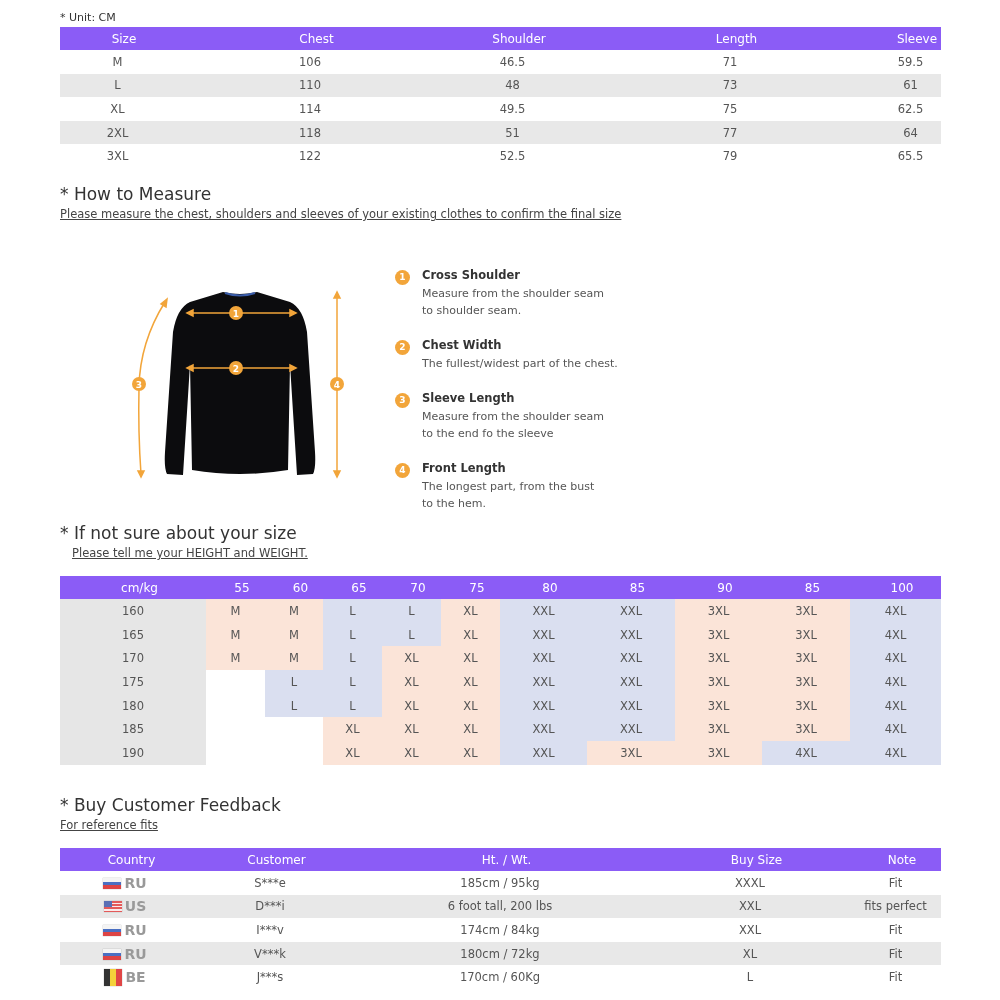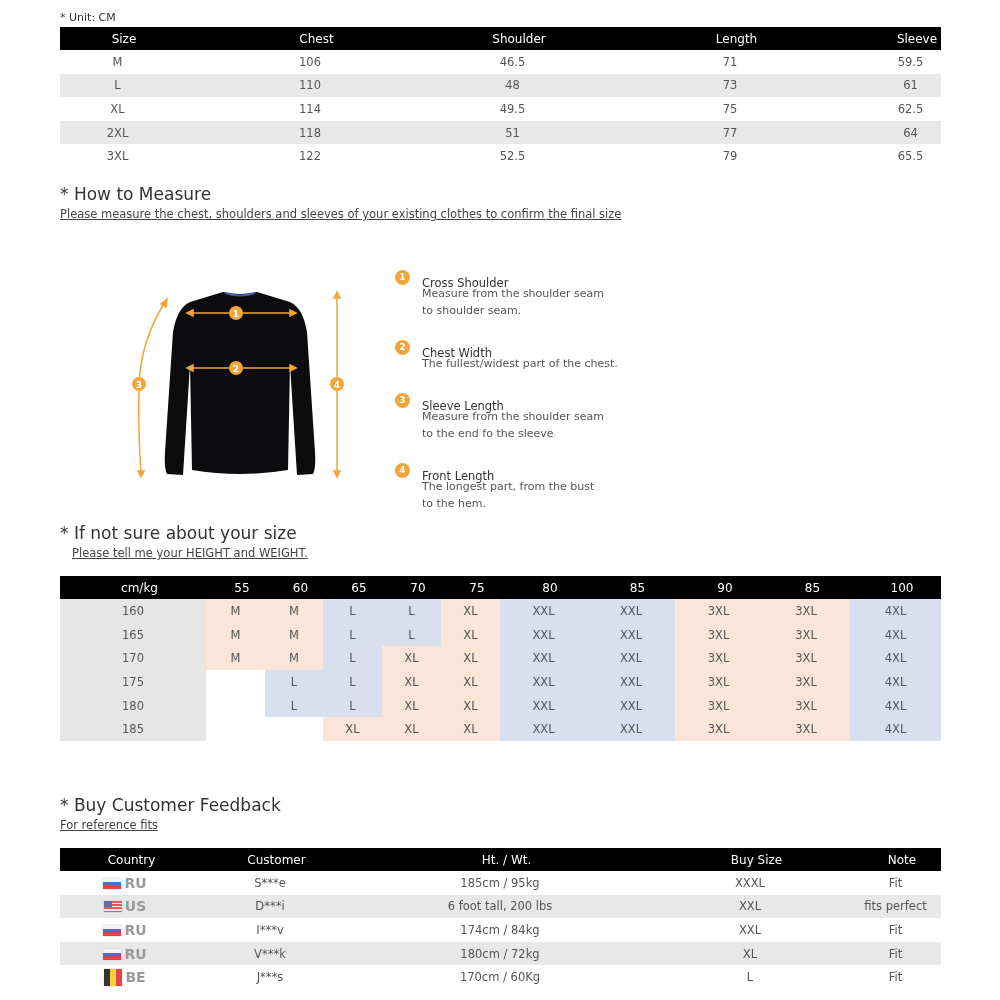--- a/index.html
+++ b/index.html
@@ -1,33 +1,33 @@
 <!DOCTYPE html>
 <html><head>
 <meta charset="utf-8">
 <style>
   * { box-sizing: border-box; margin: 0; padding: 0; }
   html, body { width: 1000px; height: 1000px; background: #ffffff; overflow: hidden; }
   body { font-family: "DejaVu Sans", sans-serif; color: #444; position: relative; }
   .abs { position: absolute; }
   .unit { left: 60px; top: 11px; font-size: 11px; color: #333; }
   table { border-collapse: collapse; table-layout: fixed; }
-  th { background: #000000; color: #fff; font-weight: normal; font-size: 12px; height: 23px; text-align: center; padding-left: 13px; }
+  th { background: #8b5cf6; color: #fff; font-weight: normal; font-size: 12px; height: 23px; text-align: center; padding-left: 13px; }
   td { font-size: 11.5px; color: #555; text-align: center; height: 23.6px; }
   .size-table { left: 60px; top: 27px; width: 881px; }
   .size-table tr.alt td { background: #e8e8e8; }
   .h2 { font-size: 17px; color: #333; }
   .sub { font-size: 11.5px; color: #444; text-decoration: underline; }
   .howto-title { left: 60px; top: 184px; }
   .howto-sub { left: 60px; top: 207px; }
   .shirt { left: 125px; top: 282px; width: 230px; height: 205px; }
   .legend { left: 395px; top: 268px; width: 240px; }
   .legend-item { position: absolute; left: 0; }
   .badge { position: absolute; left: 0; top: 2px; width: 15px; height: 15px; border-radius: 50%; background: #f2a53a; color: #fff; font-size: 9px; font-weight: bold; text-align: center; line-height: 15px; }
-  .li-title { position: absolute; left: 27px; top: 8px; font-size: 11.5px; font-weight: normal; color: #333; white-space: nowrap; }
+  .li-title { position: absolute; left: 27px; top: 0; font-size: 11.5px; font-weight: bold; color: #333; white-space: nowrap; }
   .li-desc { position: absolute; left: 27px; top: 17px; font-size: 11px; color: #555; line-height: 17px; width: 210px; }
   .sure-title { left: 60px; top: 523px; }
   .sure-sub { left: 72px; top: 546px; }
   .hw-table { left: 60px; top: 576px; width: 881px; }
   .hw-table th { height: 23px; font-size: 12px; }
   .hw-table td { height: 23.7px; }
   .hw-table td.hcol { background: #e6e6e6; }
   .c-peach { background: #fbe4d8; }
   .c-blue { background: #dadff0; }
   .c-none { background: #ffffff; }
@@ -262,20 +262,33 @@
         <td class="c-none"></td>
         <td class="c-peach">XL</td>
         <td class="c-peach">XL</td>
         <td class="c-peach">XL</td>
         <td class="c-blue">XXL</td>
         <td class="c-blue">XXL</td>
         <td class="c-peach">3XL</td>
         <td class="c-peach">3XL</td>
         <td class="c-blue">4XL</td>
       </tr>
+      <tr>
+        <td class="hcol">190</td>
+        <td class="c-none"></td>
+        <td class="c-none"></td>
+        <td class="c-peach">XL</td>
+        <td class="c-peach">XL</td>
+        <td class="c-peach">XL</td>
+        <td class="c-blue">XXL</td>
+        <td class="c-peach">3XL</td>
+        <td class="c-peach">3XL</td>
+        <td class="c-blue">4XL</td>
+        <td class="c-blue">4XL</td>
+      </tr>
     </tbody>
 </table>
 
 <div class="abs h2 fb-title">* Buy Customer Feedback</div>
 <div class="abs sub fb-sub">For reference fits</div>
 <table class="abs fb-table">
   <colgroup>
       <col style="width:130px">
       <col style="width:160px">
       <col style="width:300px">

